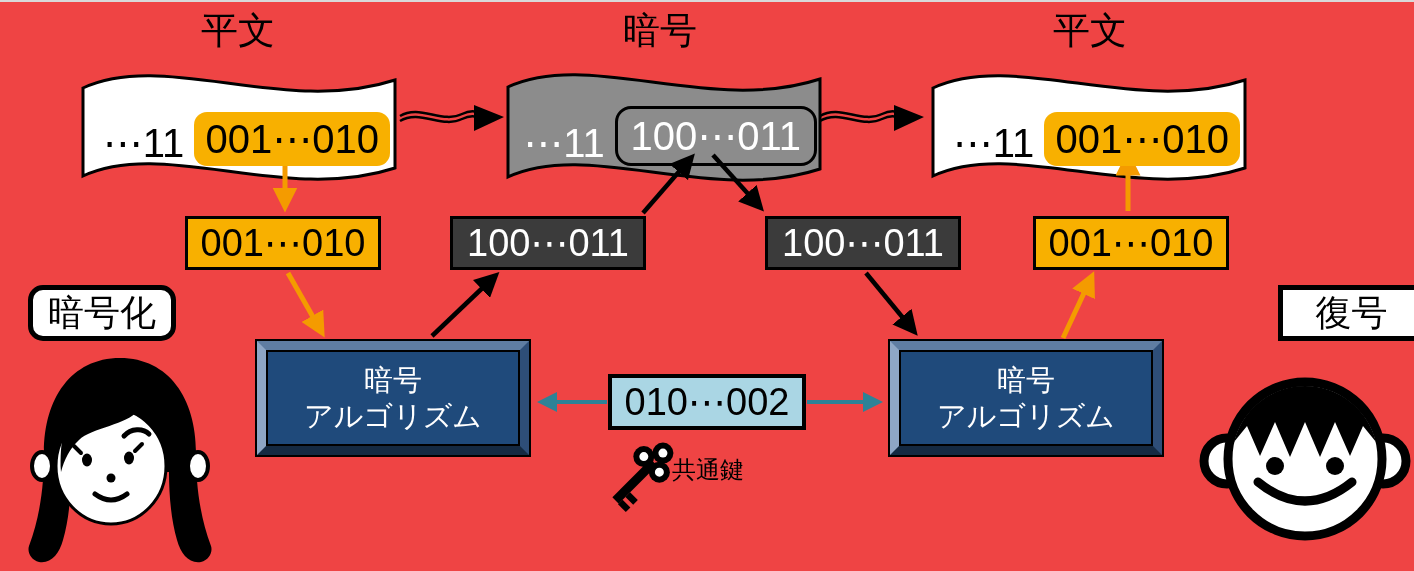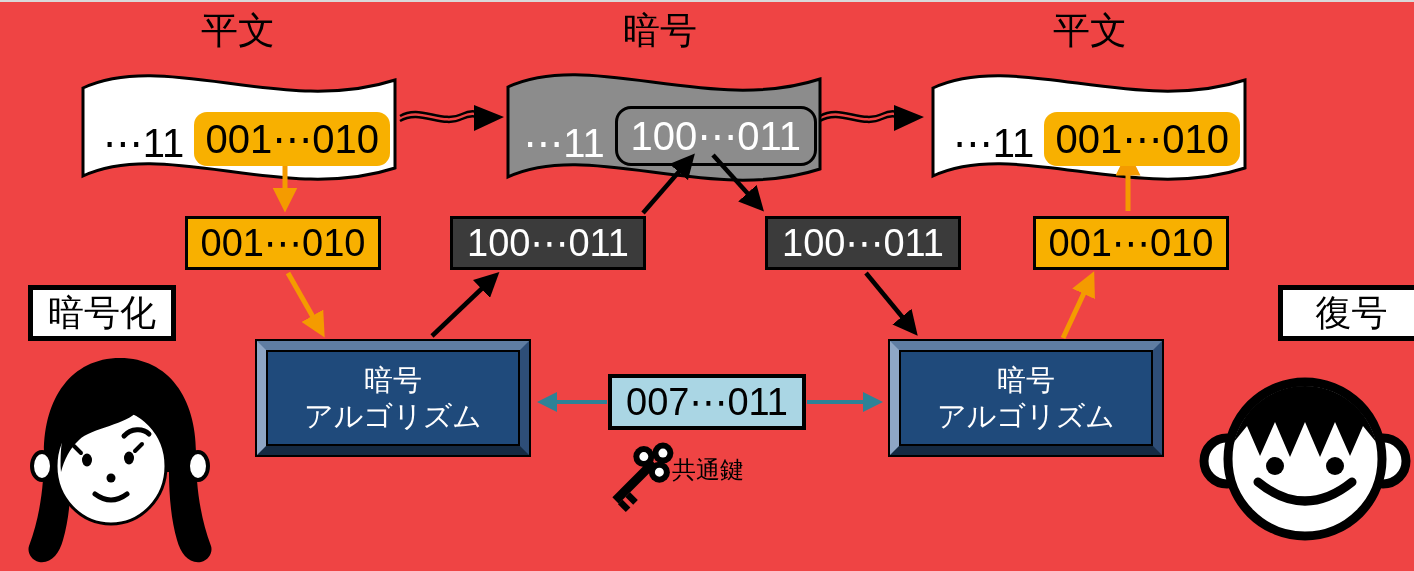--- a/index.html
+++ b/index.html
@@ -131,36 +131,36 @@
   <div class="abs doc-row" style="left:925px;width:325px;">
     <span class="doc-prefix">⋯11</span>
     <span class="pill pill-orange">001⋯010</span>
   </div>
 
   <div class="abs bit bit-orange" style="left:185px;">001⋯010</div>
   <div class="abs bit bit-dark" style="left:450px;">100⋯011</div>
   <div class="abs bit bit-dark" style="left:765px;">100⋯011</div>
   <div class="abs bit bit-orange" style="left:1033px;">001⋯010</div>
 
-  <div class="abs stage" style="left:28px;width:148px;">暗号化</div>
+  <div class="abs stage" style="left:28px;width:148px;border-radius:15px;">暗号化</div>
   <div class="abs stage" style="left:1278px;width:147px;">復号</div>
 
   <div class="abs algo" style="left:255px;">
     <div class="algo-bevel">
       <div class="algo-core">
         <span>暗号</span>
         <span>アルゴリズム</span>
       </div>
     </div>
   </div>
   <div class="abs algo" style="left:888px;">
     <div class="algo-bevel">
       <div class="algo-core">
         <span>暗号</span>
         <span>アルゴリズム</span>
       </div>
     </div>
   </div>
 
-  <div class="abs keybox">007⋯011</div>
+  <div class="abs keybox">010⋯002</div>
   <div class="abs keylabel">共通鍵</div>
 
 </div>
 
 </body></html>

